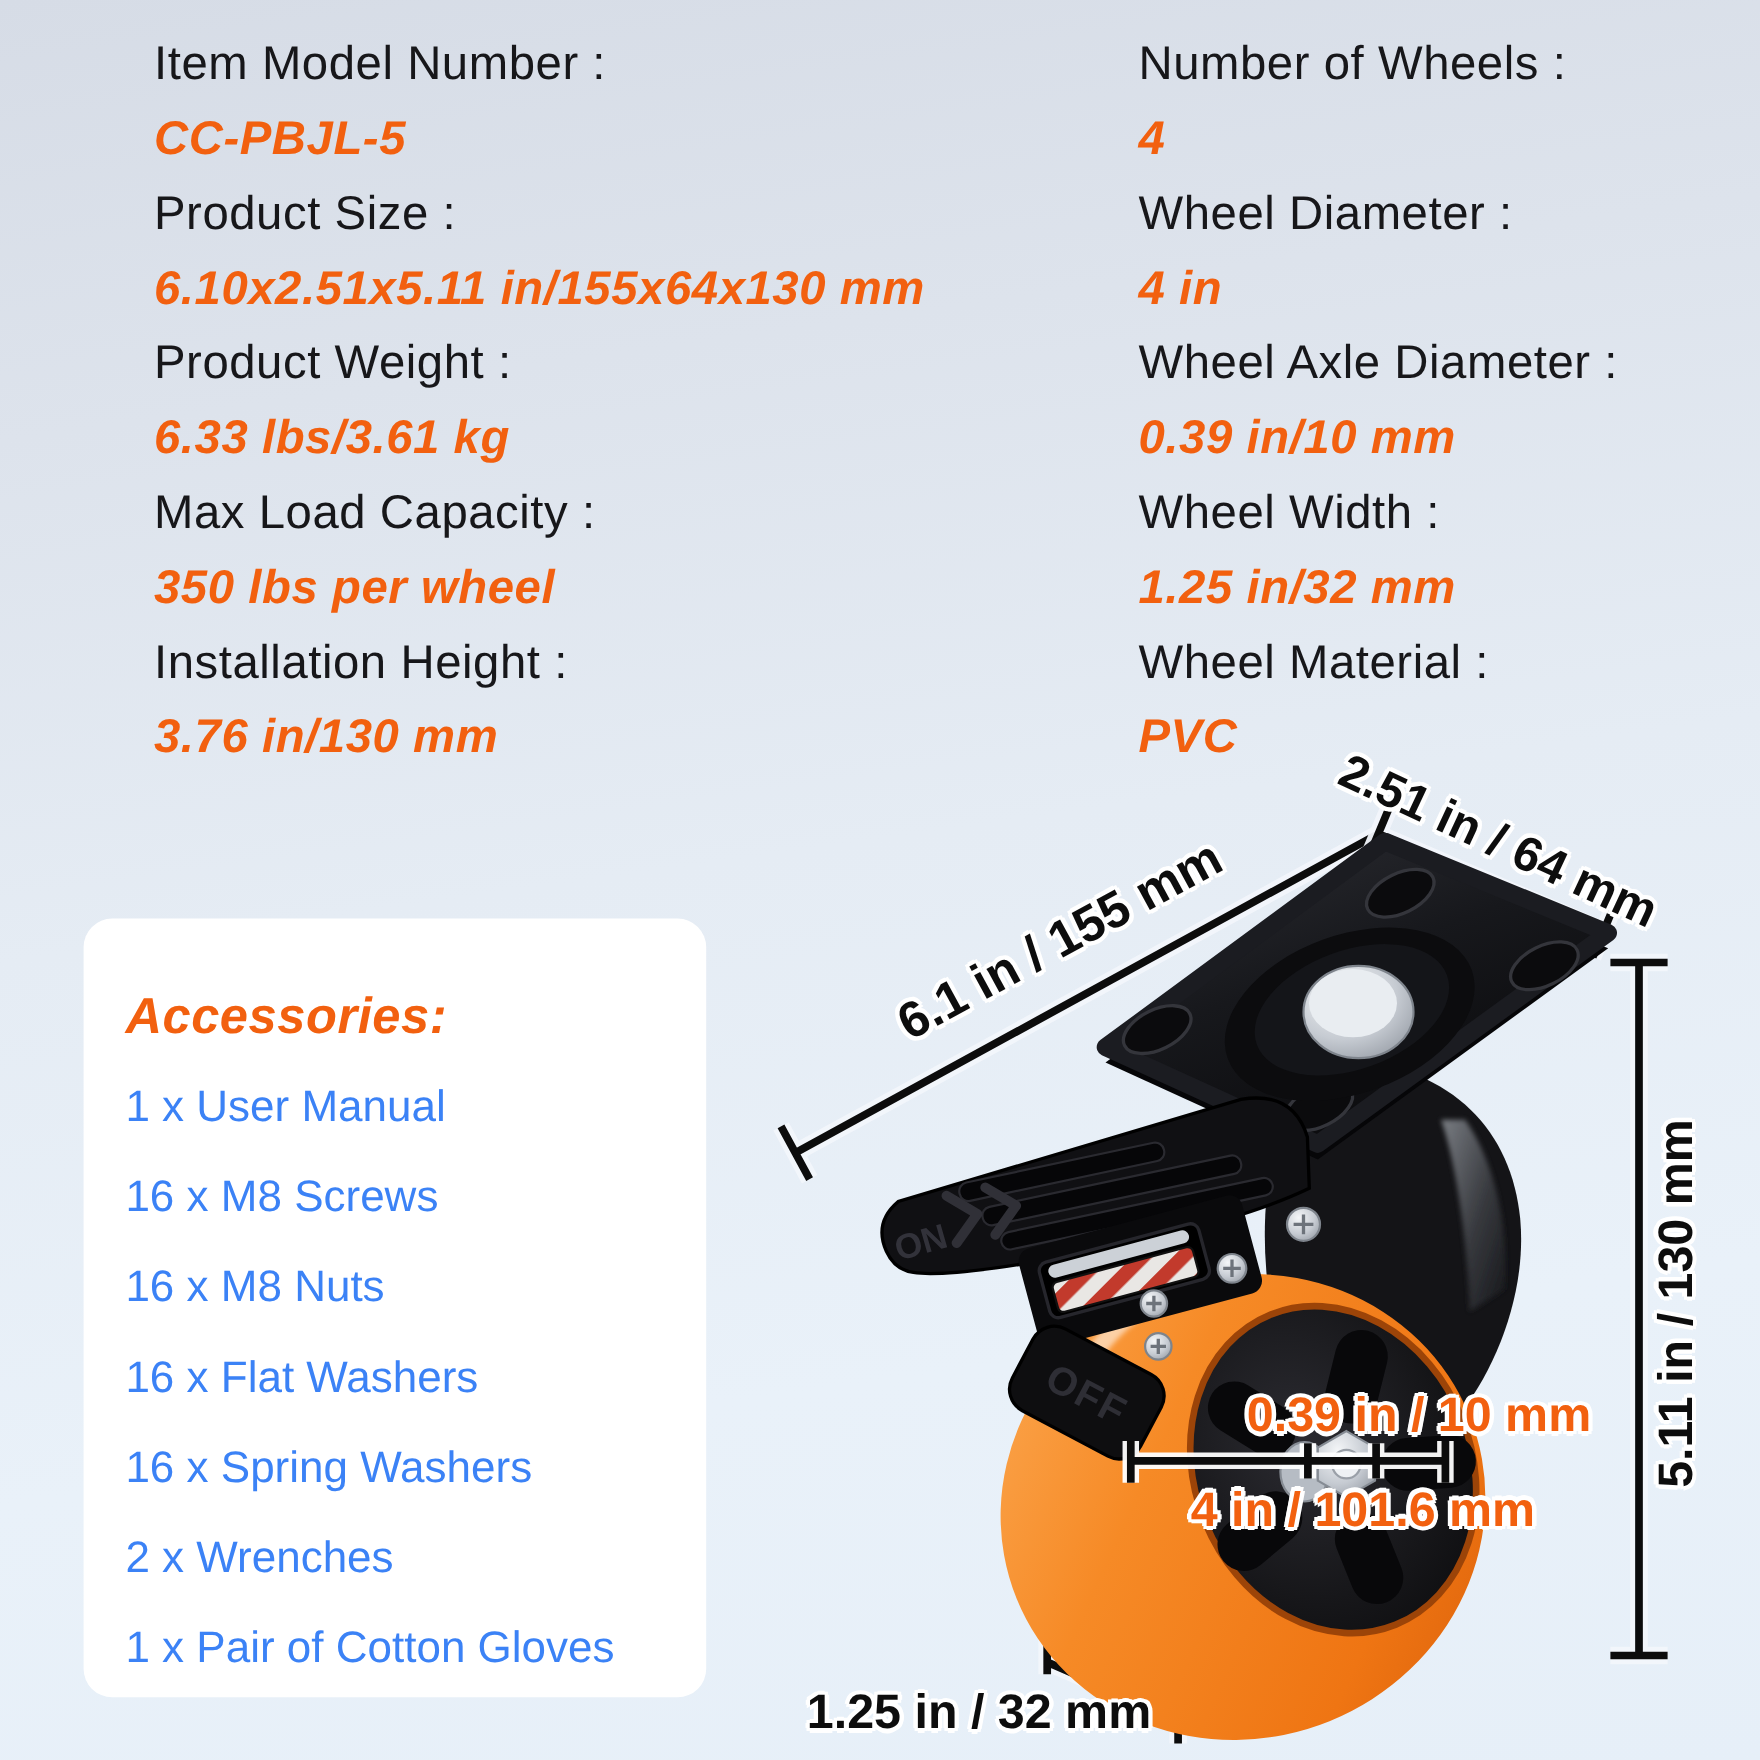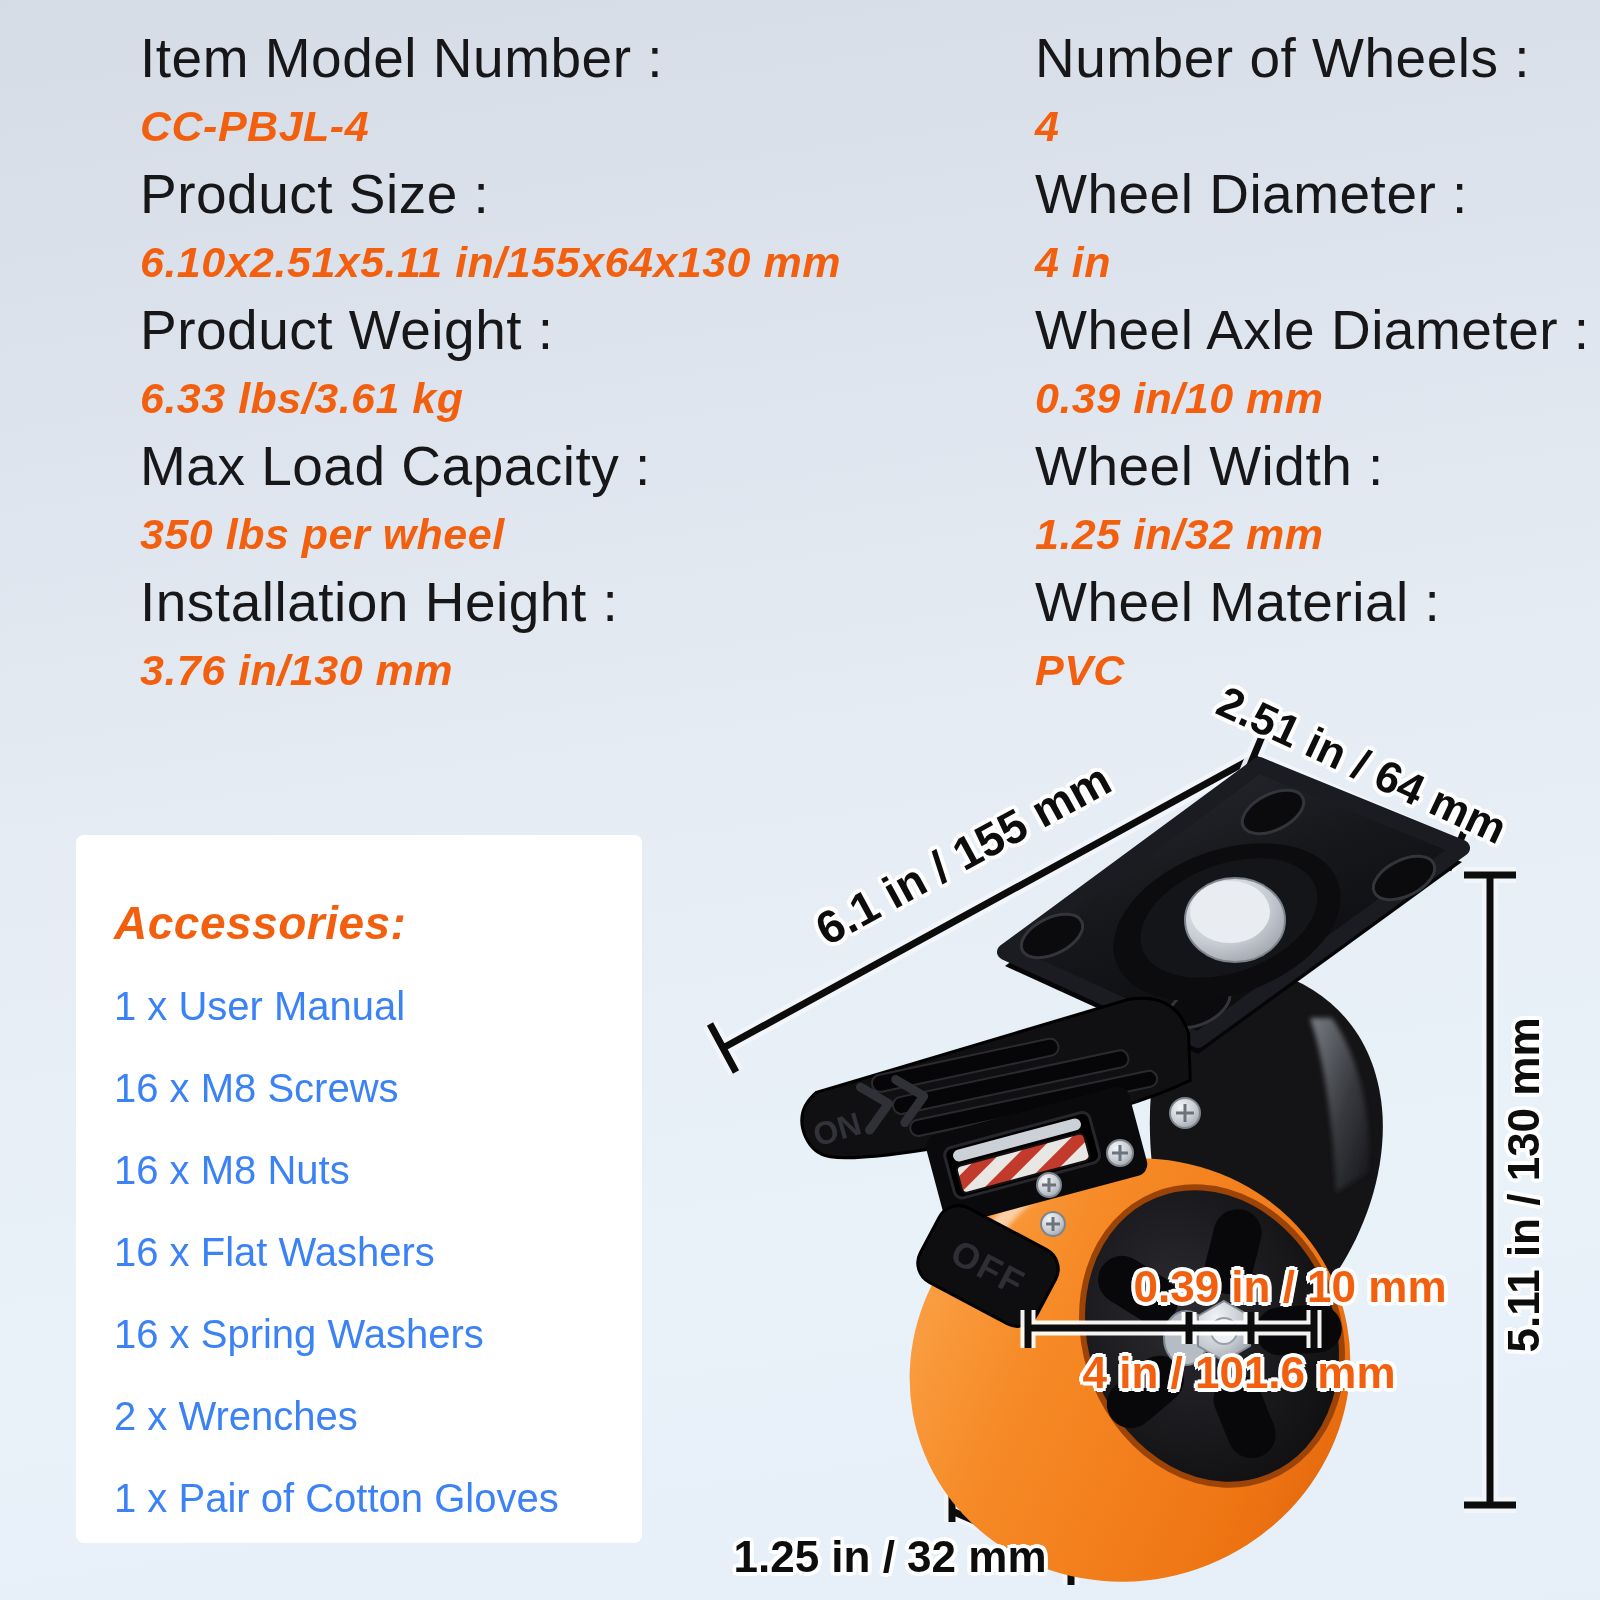--- a/index.html
+++ b/index.html
@@ -6,26 +6,26 @@
   .canvas{
     position:relative;width:1600px;height:1600px;overflow:hidden;
     font-family:"Liberation Sans",sans-serif;
     background:linear-gradient(172deg,#d6dce6 0%,#dde3ec 22%,#e5ecf4 48%,#e9f1f9 75%,#e6eff8 100%);
   }
   
   .spec-col{position:absolute;top:24px;}
   .spec-col.left{left:140px;width:760px;}
   .spec-col.right{left:1035px;width:540px;}
   .spec-row{height:68px;display:flex;align-items:center;white-space:nowrap;}
-  .spec-label{font-size:55px;color:#17171a;letter-spacing:.5px;}
+  .spec-label{font-size:43px;color:#17171a;letter-spacing:.5px;}
   .spec-value{font-size:43px;color:#f2600f;font-weight:bold;font-style:italic;letter-spacing:.5px;}
   
   .acc-card{
     position:absolute;left:76px;top:835px;width:566px;height:708px;
-    background:#ffffff;border-radius:8px;box-sizing:border-box;
+    background:#ffffff;border-radius:26px;box-sizing:border-box;
     padding:46px 20px 0 38px;
   }
   .acc-title{font-size:46px;font-weight:bold;font-style:italic;color:#f2600f;height:84px;display:flex;align-items:center;letter-spacing:.5px;}
   .acc-item{font-size:40px;color:#3b82f6;height:82px;display:flex;align-items:center;white-space:nowrap;}
   
   .art{position:absolute;left:0;top:0;width:1600px;height:1600px;}
   
   .dim{
     position:absolute;font-weight:bold;font-size:44px;color:#0d0d0d;white-space:nowrap;
     text-shadow:-3px -3px 0 #fff,3px -3px 0 #fff,-3px 3px 0 #fff,3px 3px 0 #fff,
@@ -194,21 +194,21 @@
       <path class="casing2" d="M1028,1310 L1028,1348 M1028,1328 L1314,1328 M1314,1310 L1314,1348 M1189,1312 L1189,1344 M1251,1312 L1251,1344"></path>
       <path class="ink" d="M1028,1310 L1028,1348 M1028,1328 L1314,1328 M1314,1310 L1314,1348 M1189,1312 L1189,1344 M1251,1312 L1251,1344"></path>
     </g>
   </svg>
 
   <div class="spec-col left">
     <div class="spec-row">
         <span class="spec-label">Item Model Number :</span>
       </div>
     <div class="spec-row">
-        <span class="spec-value">CC-PBJL-4</span>
+        <span class="spec-value">CC-PBJL-5</span>
       </div>
     <div class="spec-row">
         <span class="spec-label">Product Size :</span>
       </div>
     <div class="spec-row">
         <span class="spec-value">6.10x2.51x5.11 in/155x64x130 mm</span>
       </div>
     <div class="spec-row">
         <span class="spec-label">Product Weight :</span>
       </div>

